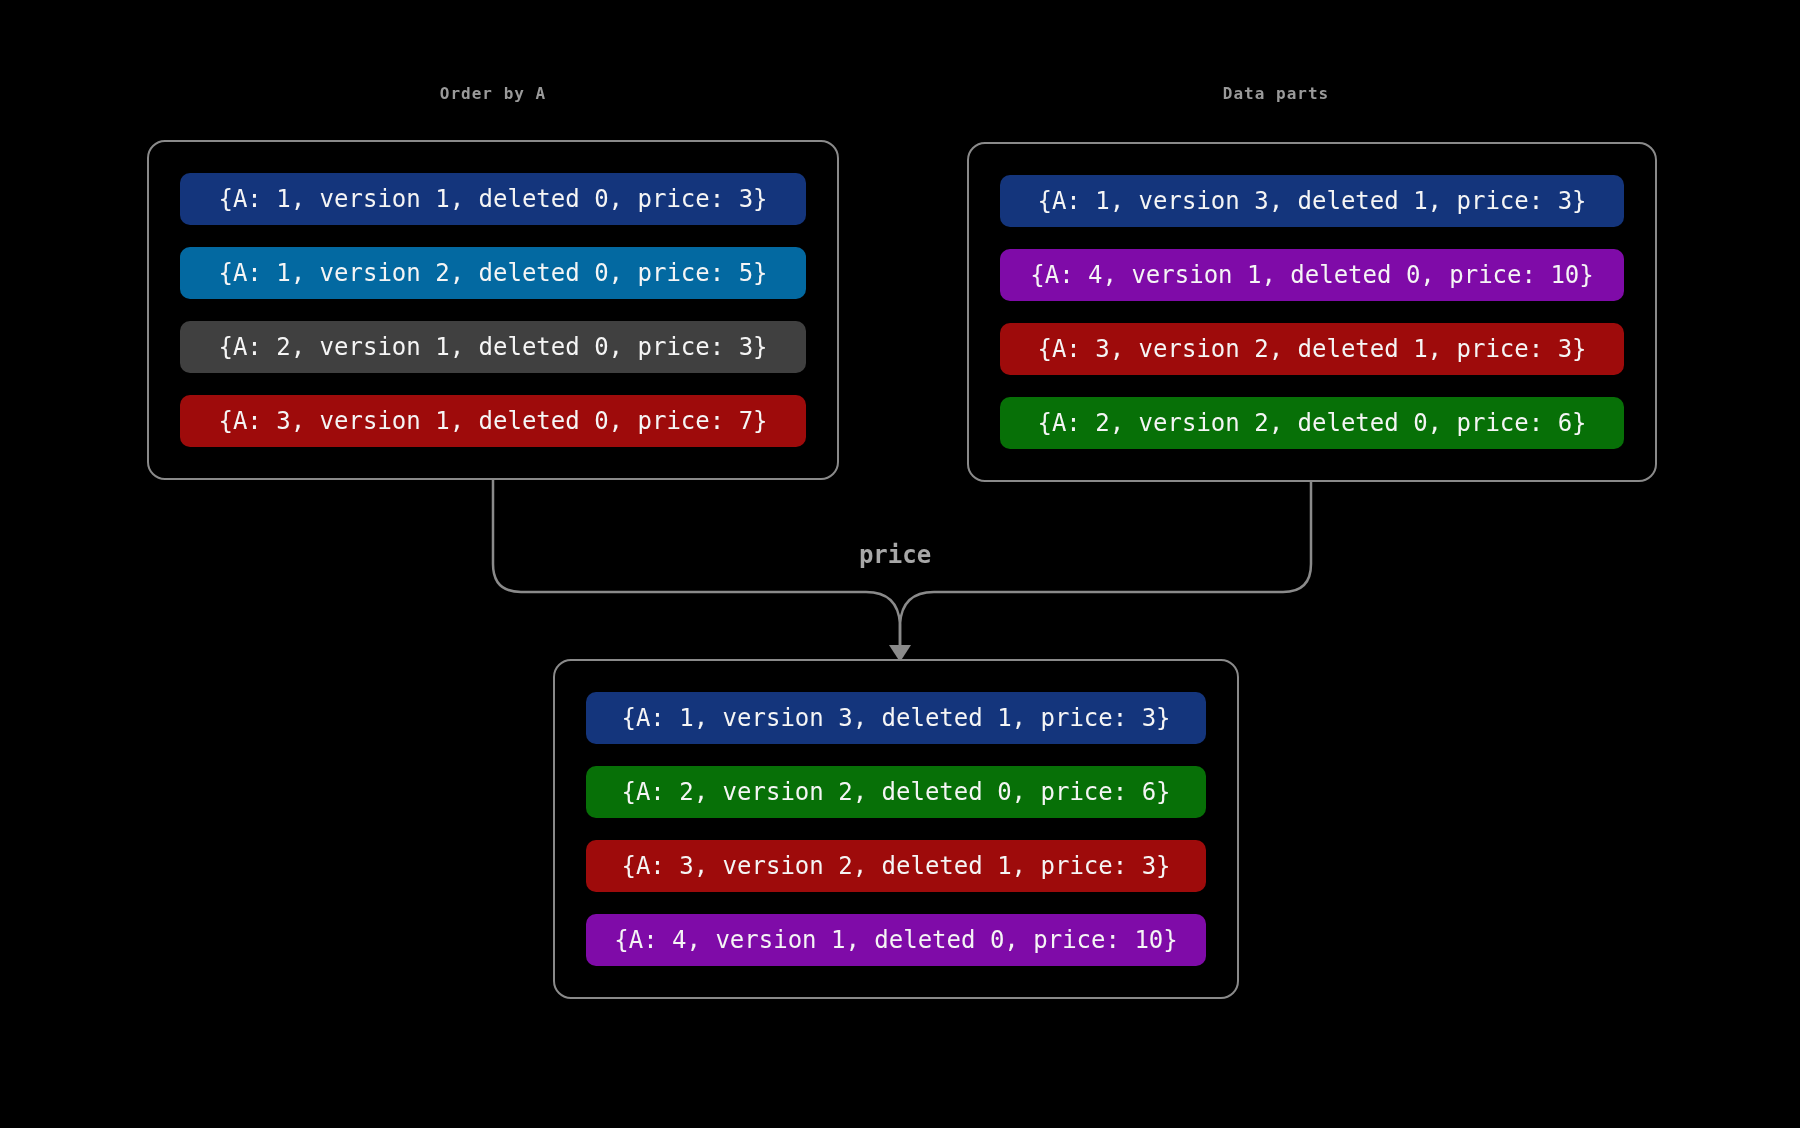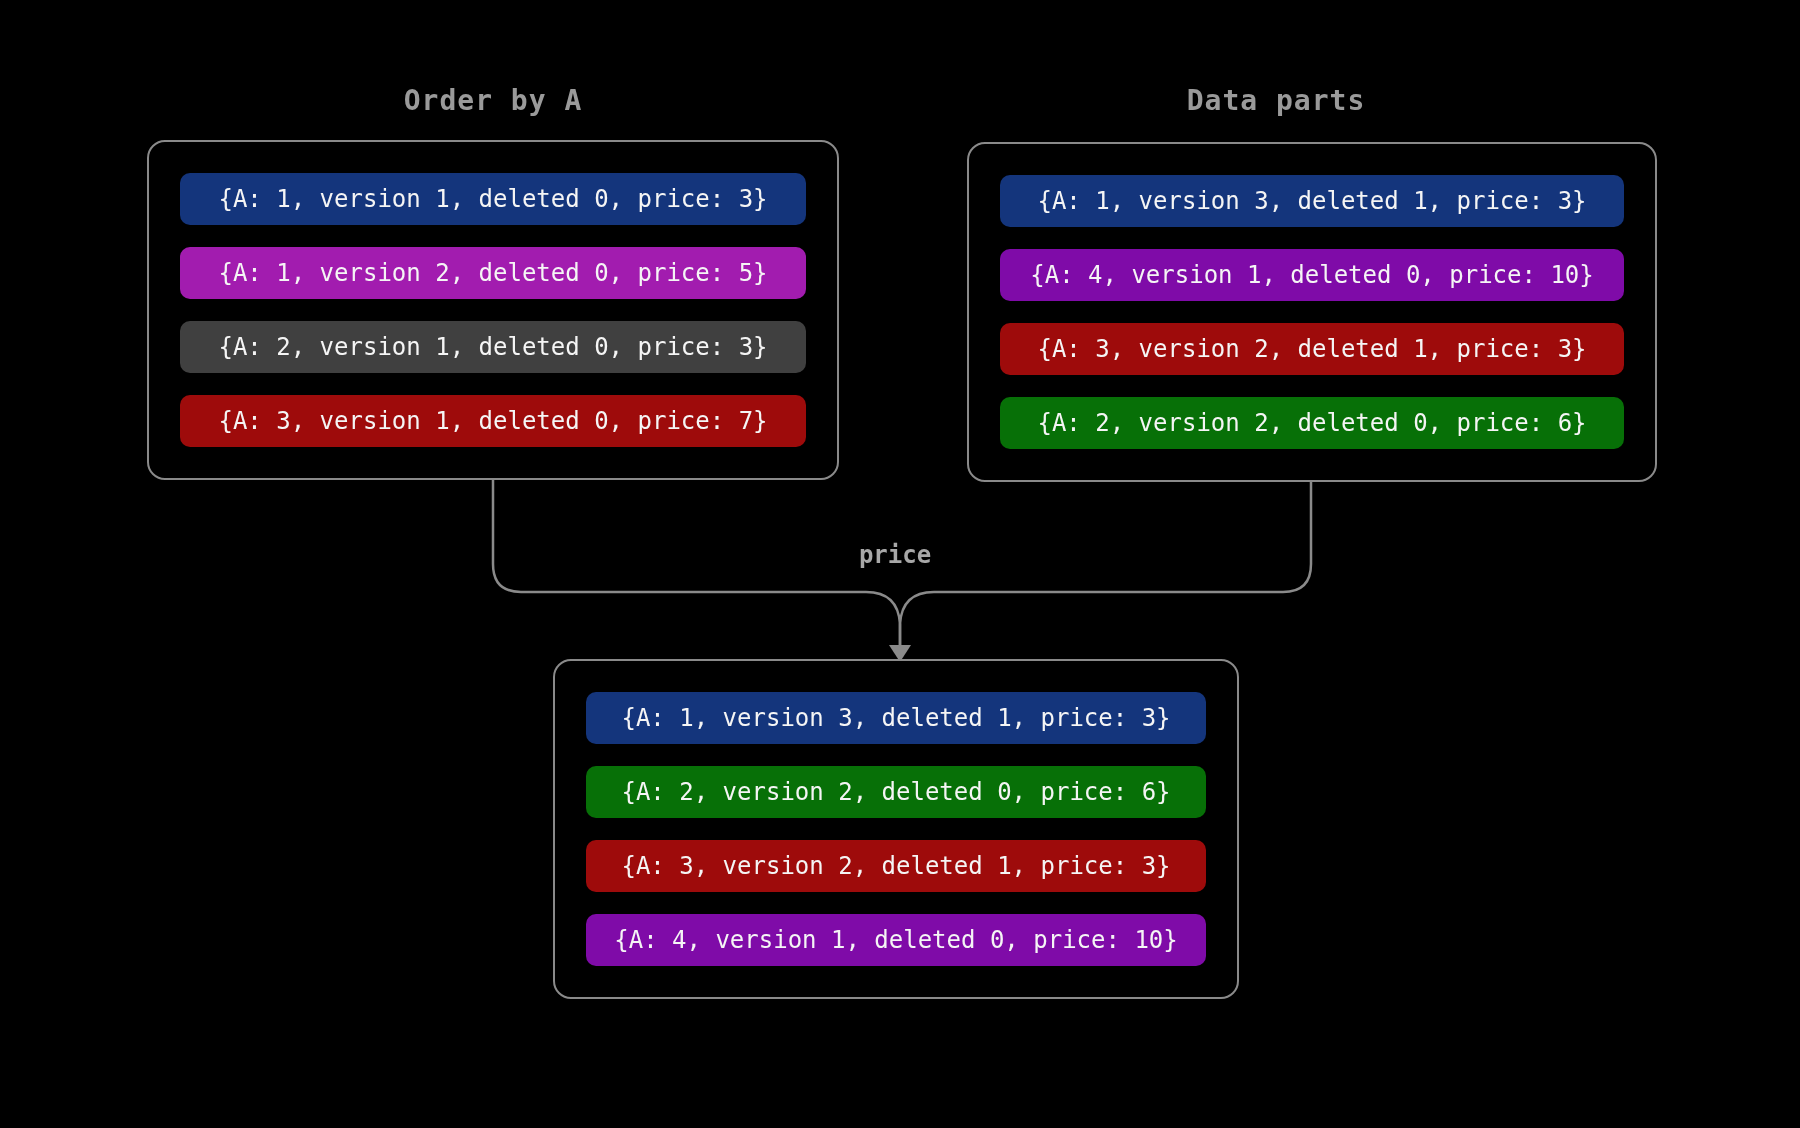--- a/index.html
+++ b/index.html
@@ -10,21 +10,21 @@
   body {
     position: relative;
     width: 1800px;
     height: 1128px;
     overflow: hidden;
     font-family: "DejaVu Sans Mono", monospace;
   }
   .box-title {
     position: absolute;
     text-align: center;
-    font-size: 28px;
+    font-size: 16px;
     font-weight: bold;
     color: #9a9a9a;
     letter-spacing: 1px;
   }
   #left-title  { left: 147px; top: 84px;  width: 692px; }
   #right-title { left: 931px; top: 84px;  width: 690px; }
   .part-box {
     position: absolute;
     border: 2.5px solid #8a8a8a;
     border-radius: 18px;
@@ -70,21 +70,21 @@
 </style>
 </head>
 <body>
 
 <div class="box-title" id="left-title">Order by A</div>
 
 <div class="box-title" id="right-title">Data parts</div>
 
 <div class="part-box" id="left-box">
     <div class="pill" style="background: rgb(20, 53, 124);">{A: 1, version 1, deleted 0, price: 3}</div>
-    <div class="pill" style="background: #a21caf;">{A: 1, version 2, deleted 0, price: 5}</div>
+    <div class="pill" style="background: #0369a1;">{A: 1, version 2, deleted 0, price: 5}</div>
     <div class="pill" style="background: #404040;">{A: 2, version 1, deleted 0, price: 3}</div>
     <div class="pill" style="background: rgb(158, 11, 11);">{A: 3, version 1, deleted 0, price: 7}</div>
   </div>
 
 <div class="part-box" id="right-box">
     <div class="pill" style="background: rgb(20, 53, 124);">{A: 1, version 3, deleted 1, price: 3}</div>
     <div class="pill" style="background: rgb(127, 11, 168);">{A: 4, version 1, deleted 0, price: 10}</div>
     <div class="pill" style="background: rgb(158, 11, 11);">{A: 3, version 2, deleted 1, price: 3}</div>
     <div class="pill" style="background: rgb(7, 112, 7);">{A: 2, version 2, deleted 0, price: 6}</div>
   </div>

